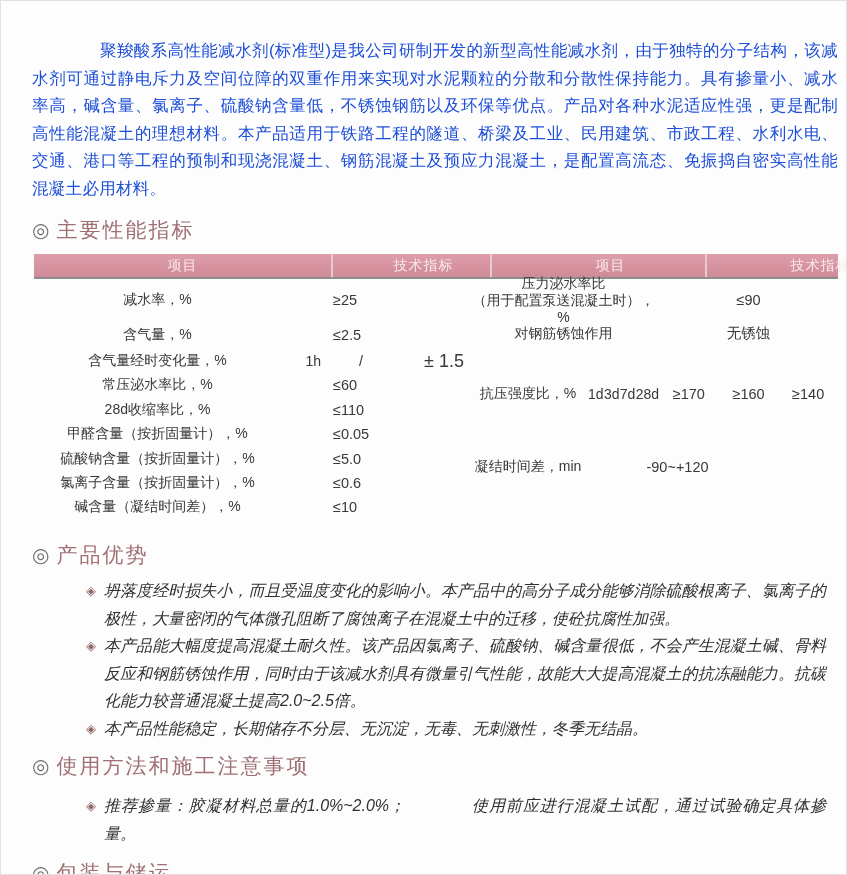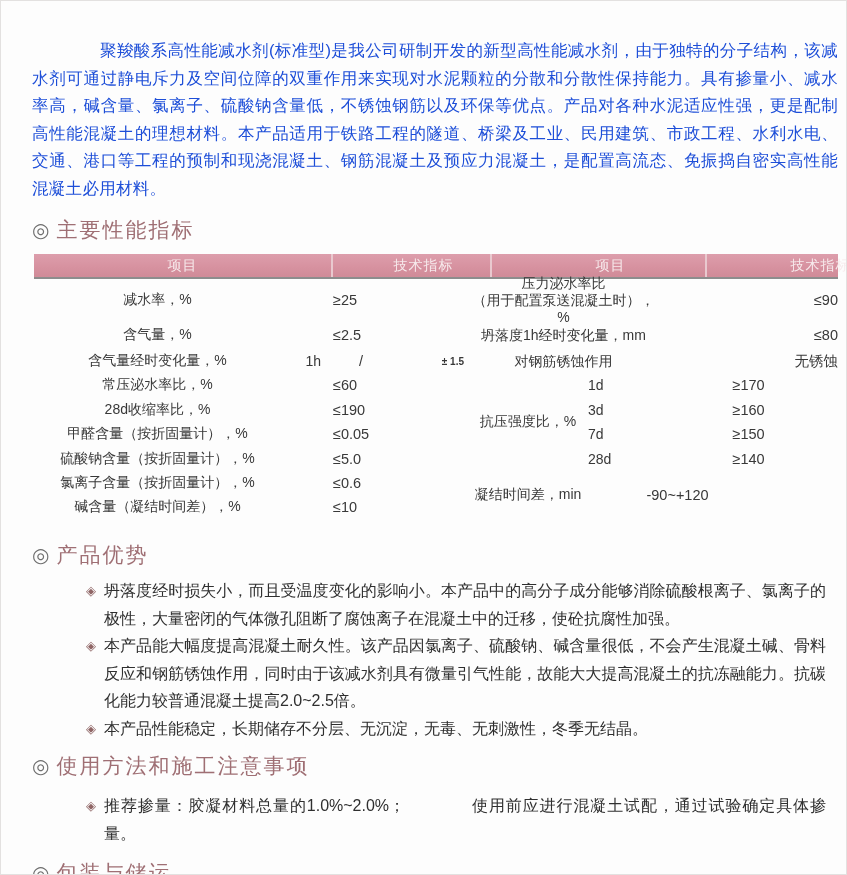--- a/index.html
+++ b/index.html
@@ -39,36 +39,36 @@
   .tbody{display:flex;font-size:14px;color:#383838;}
   .t-left{width:434px;}
   .t-right{width:370px;}
   .tr{display:flex;align-items:center;}
   .h42{height:42px;} .h28{height:28px;} .h24{height:24px;} .h25{height:25px;}
   .cell-label{width:299px;display:flex;justify-content:center;box-sizing:border-box;position:relative;text-align:center;}
   .cell-label .shiftl{position:relative;left:-26px;white-space:nowrap;}
   .cell-val{width:135px;font-size:14.5px;position:relative;}
   .air-time{position:absolute;right:12px;top:50%;transform:translateY(-50%);}
   .air-slash{position:absolute;left:26px;top:50%;transform:translateY(-50%);}
-  .air-val{position:absolute;right:4px;top:50%;transform:translateY(-50%);font-size:10px;font-weight:bold;}
+  .air-val{position:absolute;right:4px;top:50%;transform:translateY(-50%);font-size:18px;}
   .rcell-label{width:191px;display:flex;flex-direction:column;align-items:center;justify-content:center;line-height:17px;text-align:center;}
-  .rcell-val{width:179px;text-align:right;font-size:14.5px;}
+  .rcell-val{width:179px;text-align:center;font-size:14.5px;}
   .group{display:flex;}
   .g-label{width:120px;display:flex;align-items:center;justify-content:center;text-align:center;}
-  .g-sub{width:71px;display:flex;flex-direction:column;}
+  .g-sub{width:71px;display:flex;flex-direction:row;}
   .g-sub>div{flex:1;display:flex;align-items:center;justify-content:flex-start;}
-  .g-vals{width:179px;display:flex;flex-direction:column;}
+  .g-vals{width:179px;display:flex;}
   .g-vals>div{flex:1;display:flex;align-items:center;justify-content:center;font-size:14.5px;}
   .gh98{height:98px;} .gh48{height:48px;}
 
   
   .bullets{margin:8px 0 0 54px;width:740px;}
   .bullet{display:flex;}
   .bmark{width:18px;color:#8f6565;font-size:13px;line-height:27.5px;flex:none;}
-  .btext{flex:1;font-size:16px;line-height:27.5px;color:#2f2f2f;text-align:justify;}
+  .btext{flex:1;font-size:16px;line-height:27.5px;color:#2f2f2f;text-align:justify;font-style:italic;}
   .use-line .btext .gap2{margin-left:66px;}
 </style>
 </head>
 <body>
 
 <div class="page">
   <div class="content">
 
     <p class="intro">聚羧酸系高性能减水剂(标准型)是我公司研制开发的新型高性能减水剂，由于独特的分子结构，该减水剂可通过静电斥力及空间位障的双重作用来实现对水泥颗粒的分散和分散性保持能力。具有掺量小、减水率高，碱含量、氯离子、硫酸钠含量低，不锈蚀钢筋以及环保等优点。产品对各种水泥适应性强，更是配制高性能混凝土的理想材料。本产品适用于铁路工程的隧道、桥梁及工业、民用建筑、市政工程、水利水电、交通、港口等工程的预制和现浇混凝土、钢筋混凝土及预应力混凝土，是配置高流态、免振捣自密实高性能混凝土必用材料。</p>
 
@@ -112,21 +112,21 @@
           <div class="tr h24">
             <div class="cell-label">
                 <span class="shiftl">常压泌水率比，%</span>
               </div>
             <div class="cell-val">≤60</div>
           </div>
           <div class="tr h25">
             <div class="cell-label">
                 <span class="shiftl">28d收缩率比，%</span>
               </div>
-            <div class="cell-val">≤190</div>
+            <div class="cell-val">≤110</div>
           </div>
           <div class="tr h24">
             <div class="cell-label">
                 <span class="shiftl">甲醛含量（按折固量计），%</span>
               </div>
             <div class="cell-val">≤0.05</div>
           </div>
           <div class="tr h25">
             <div class="cell-label">
                 <span class="shiftl">硫酸钠含量（按折固量计），%</span>
@@ -147,41 +147,36 @@
           </div>
         </div>
 
         <div class="t-right">
           <div class="tr h42">
             <div class="rcell-label">
               <span>压力泌水率比</span>
               <span>（用于配置泵送混凝土时），%</span>
             </div>
             <div class="rcell-val">≤90</div>
-          </div>
-          <div class="tr h28">
-            <div class="rcell-label">坍落度1h经时变化量，mm</div>
-            <div class="rcell-val">≤80</div>
           </div>
           <div class="tr h24">
             <div class="rcell-label">对钢筋锈蚀作用</div>
             <div class="rcell-val">无锈蚀</div>
           </div>
           <div class="group gh98">
             <div class="g-label">抗压强度比，%</div>
             <div class="g-sub">
               <div>1d</div>
               <div>3d</div>
               <div>7d</div>
               <div>28d</div>
             </div>
             <div class="g-vals">
               <div>≥170</div>
               <div>≥160</div>
-              <div>≥150</div>
               <div>≥140</div>
             </div>
           </div>
           <div class="group gh48">
             <div class="g-label">凝结时间差，min</div>
             <div class="g-vals">
               <div>-90~+120</div>
             </div>
           </div>
         </div>

